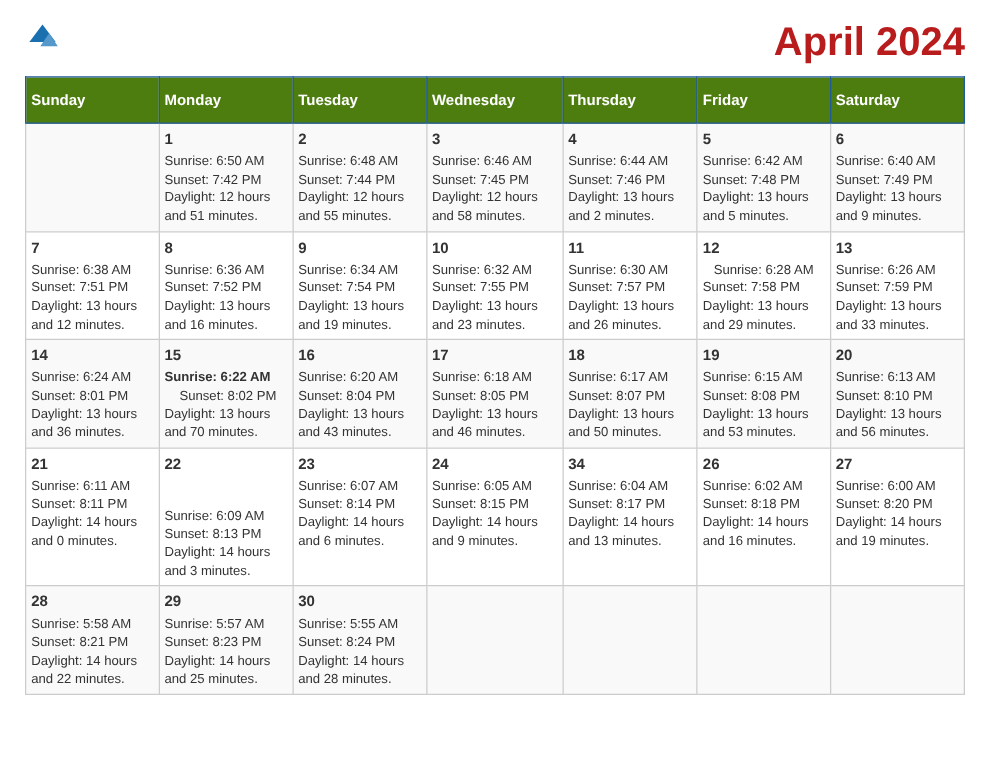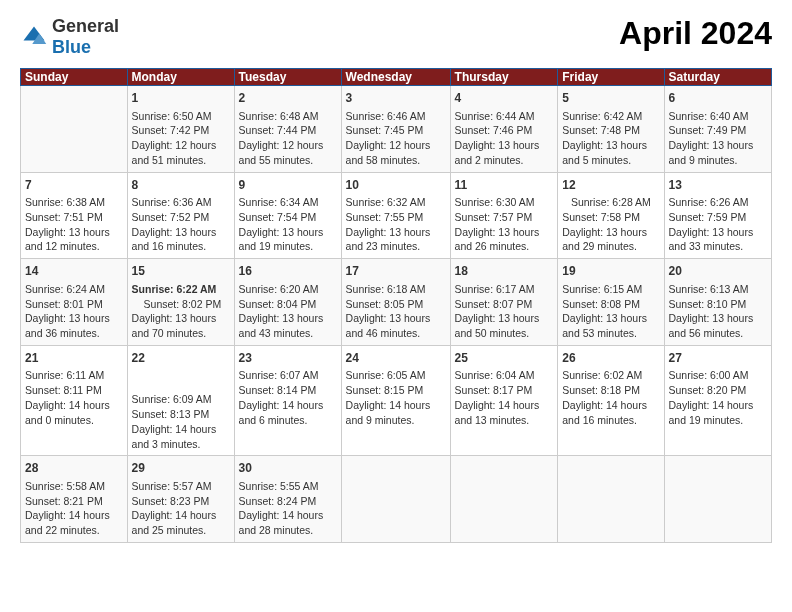--- a/index.html
+++ b/index.html
@@ -38,36 +38,36 @@
     .logo-icon {
       width: 28px;
       height: 28px;
     }
     .title-block {
       text-align: right;
     }
     .month-title {
       font-size: 32px;
       font-weight: bold;
-      color: #000000;
+      color: #b91c1c;
       line-height: 1.1;
     }
     .location {
       font-size: 14px;
       color: #555;
     }
     table {
       width: 100%;
       border-collapse: collapse;
       font-size: 10.5px;
     }
     thead tr th {
-      background-color: #7f1d1d;
+      background-color: #4d7c0f;
       color: #fff;
-      padding: 1px 4px;
+      padding: 11px 4px;
       text-align: left;
       font-size: 12px;
       font-weight: bold;
       border: 1px solid #1f5a9a;
     }
     tbody tr td {
       border: 1px solid #ccc;
       padding: 4px 4px;
       vertical-align: top;
       width: 113px;
@@ -94,24 +94,20 @@
 </head>
 <body>
 
 <div class="page">
   <div class="header">
     <div class="logo">
       <svg class="logo-icon" viewBox="0 0 32 32" xmlns="http://www.w3.org/2000/svg">
         <polygon points="16,4 28,20 4,20" fill="#1a6faf"></polygon>
         <polygon points="22,12 30,24 14,24" fill="#5599cc"></polygon>
       </svg>
-      <div>
-        <span class="logo-text-general">General</span><br>
-        <span class="logo-text-blue">Blue</span>
-      </div>
     </div>
     <div class="title-block">
       <div class="month-title">April 2024</div>
     </div>
   </div>
 
   <table>
     <thead>
       <tr>
 
@@ -295,21 +291,21 @@
             <span style="display: block;">and 6 minutes.</span>
           </td>
           <td>
             <span class="day-num">24</span>
             <span style="display: block;">Sunrise: 6:05 AM</span>
             <span style="display: block;">Sunset: 8:15 PM</span>
             <span style="display: block;">Daylight: 14 hours</span>
             <span style="display: block;">and 9 minutes.</span>
           </td>
           <td>
-            <span class="day-num">25</span>
+            <span class="day-num">34</span>
             <span style="display: block;">Sunrise: 6:04 AM</span>
             <span style="display: block;">Sunset: 8:17 PM</span>
             <span style="display: block;">Daylight: 14 hours</span>
             <span style="display: block;">and 13 minutes.</span>
           </td>
           <td>
             <span class="day-num">26</span>
             <span style="display: block;">Sunrise: 6:02 AM</span>
             <span style="display: block;">Sunset: 8:18 PM</span>
             <span style="display: block;">Daylight: 14 hours</span>

